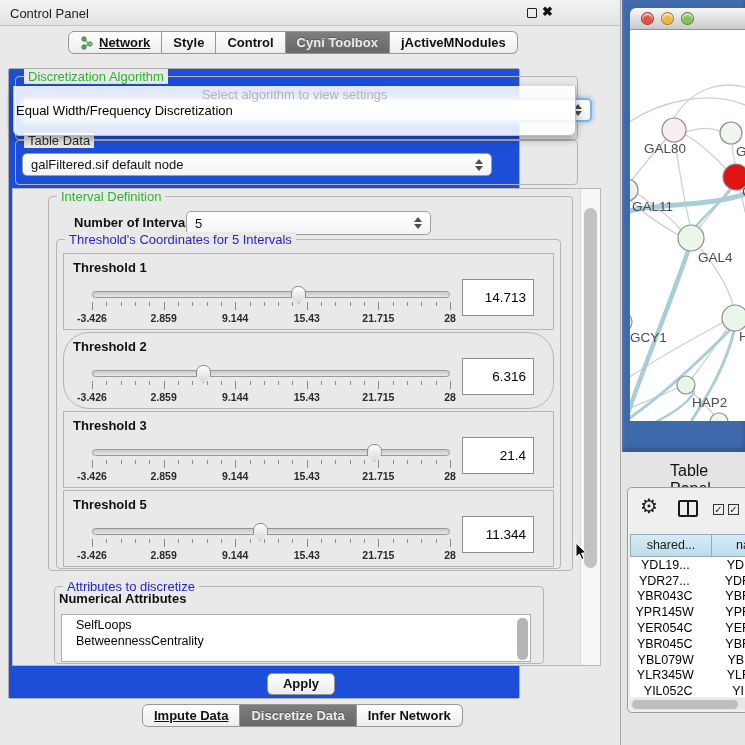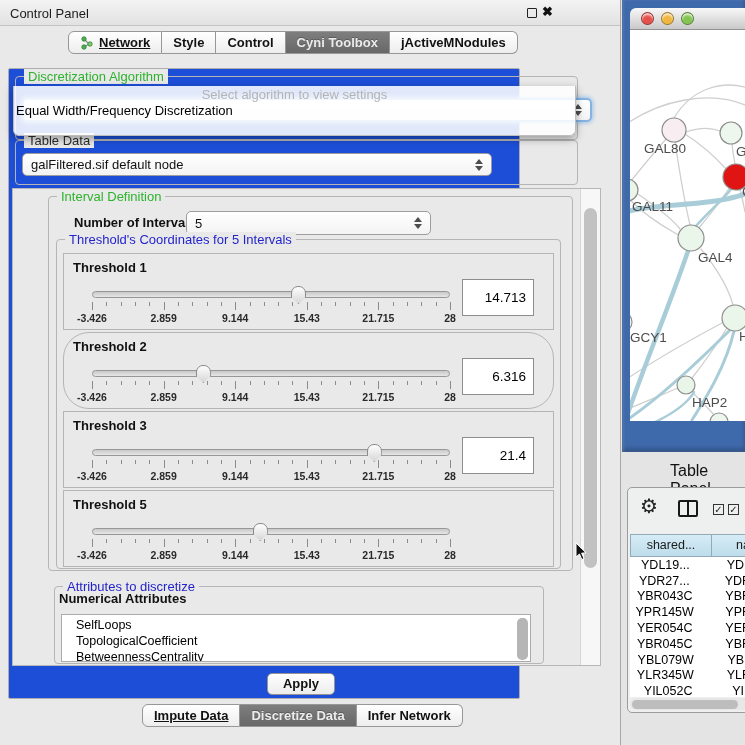--- a/index.html
+++ b/index.html
@@ -343,31 +343,31 @@
               <div class="tick major" style="left: 100%;"></div>
             </div>
     <div class="ticklabs">
               <span class="ticklab" style="left: 0%;">-3.426</span>
               <span class="ticklab" style="left: 20%;">2.859</span>
               <span class="ticklab" style="left: 40%;">9.144</span>
               <span class="ticklab" style="left: 60%;">15.43</span>
               <span class="ticklab" style="left: 80%;">21.715</span>
               <span class="ticklab" style="left: 100%;">28</span>
             </div>
+    <div class="vbox">11.344</div>
   </div>
         </div>
 
       <div class="group" style="left:41px; top:397px; width:490px; height:78px;">
         <span class="glabel g-blue">Attributes to discretize</span>
       </div>
       <span class="attr-title" style="left:46px; top:402px;">Numerical Attributes</span>
       <div class="attrlist" style="left:48px; top:425px; width:470px; height:48px;">
         <div id="attrItems" style="padding-top:2px;">
             <div class="item">SelfLoops</div>
-            <div class="item">TopologicalCoefficient</div>
             <div class="item">BetweennessCentrality</div>
           </div>
         <div class="listthumb"></div>
       </div>
 
       <div class="vtrack">
         <div class="vthumb"></div>
       </div>
     </div>
 

